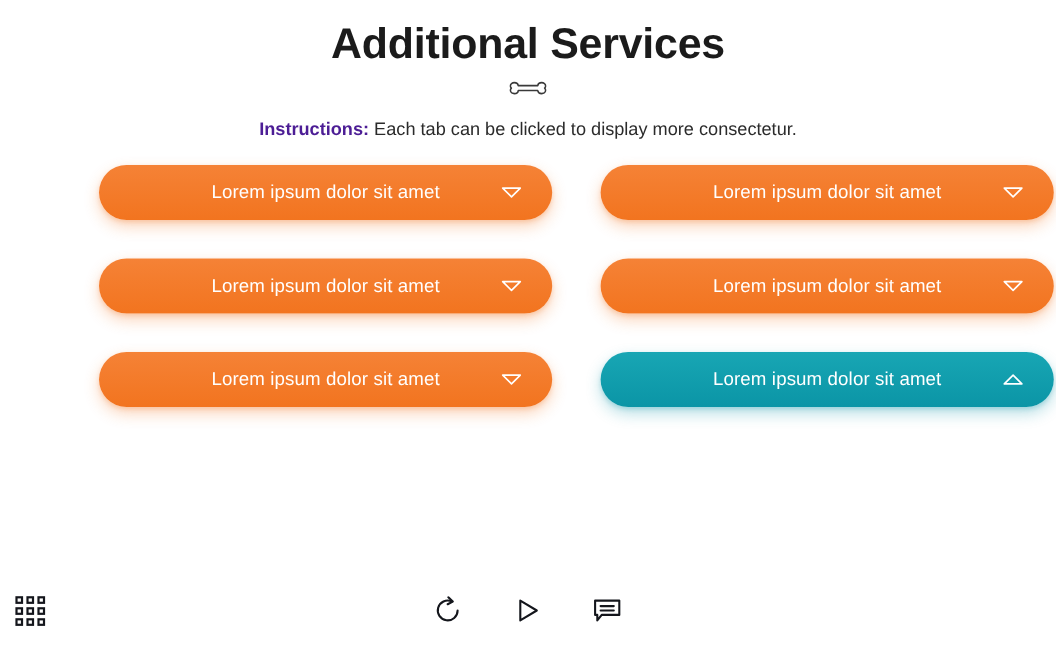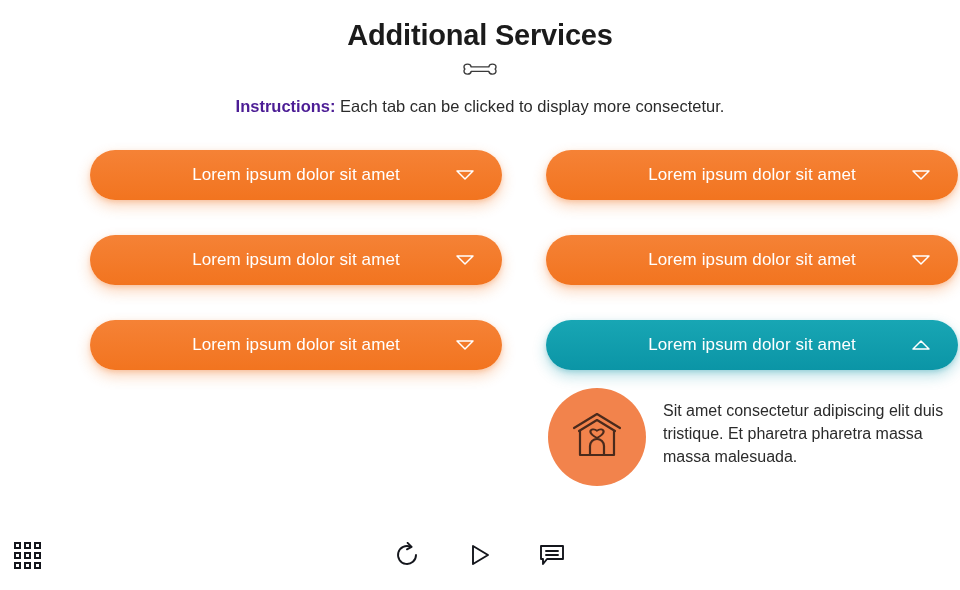--- a/index.html
+++ b/index.html
@@ -12,21 +12,21 @@
     background: #ffffff;
     font-family: "Liberation Sans", sans-serif;
     color: #2b2b2b;
     overflow: hidden;
     position: relative;
   }
 
   
   .page-title {
     text-align: center;
-    font-size: 29px;
+    font-size: 39px;
     font-weight: bold;
     color: #1b1b1b;
     letter-spacing: -0.2px;
     margin: 18px 0 0 0;
     line-height: 1.2;
   }
   .bone-divider {
     display: flex;
     justify-content: center;
     align-items: center;
@@ -277,34 +277,20 @@
 
       <div class="acc-btn teal">
         <span class="acc-label">Lorem ipsum dolor sit amet</span>
         <span class="acc-arrow">
           <svg width="20" height="12" viewBox="0 0 20 12">
             <path d="M2 10 L18 10 L10 2 Z" fill="none" stroke="#ffffff" stroke-width="1.5" stroke-linejoin="round"></path>
           </svg>
         </span>
       </div>
 
-      <div class="acc-panel">
-        <div class="panel-icon-circle">
-          <span>
-            <svg width="56" height="52" viewBox="0 0 56 52">
-              <path d="M5 19 L28 5 L51 19" fill="none" stroke="#4a2a1c" stroke-width="2.2" stroke-linejoin="round" stroke-linecap="round"></path>
-              <path d="M10 22 L28 11 L46 22" fill="none" stroke="#4a2a1c" stroke-width="2.2" stroke-linejoin="round" stroke-linecap="round"></path>
-              <path d="M11 22 L11 46 L45 46 L45 22" fill="none" stroke="#4a2a1c" stroke-width="2.2" stroke-linejoin="round"></path>
-              <path d="M28 33 c-3.2-3.4 -6.6-1.6 -6.6 1.3 0 3.0 4.0 6.1 6.6 8.0 2.6-1.9 6.6-5.0 6.6-8.0 0-2.9-3.4-4.7-6.6-1.3z" fill="none" stroke="#4a2a1c" stroke-width="2.2" stroke-linejoin="round" transform="translate(0,-11) scale(1,0.78) translate(0,9)"></path>
-              <path d="M21 46 L21 37 a7 7 0 0 1 14 0 L35 46" fill="none" stroke="#4a2a1c" stroke-width="2.2" stroke-linejoin="round"></path>
-            </svg>
-          </span>
-        </div>
-        <div class="panel-text">Sit amet consectetur adipiscing elit duis tristique. Et pharetra pharetra massa massa malesuada.</div>
-      </div>
 
     </div>
   </div>
 </div>
 
 <div class="footer">
 
   <div class="footer-left">
     <span class="grid-icon">
       <span></span>

